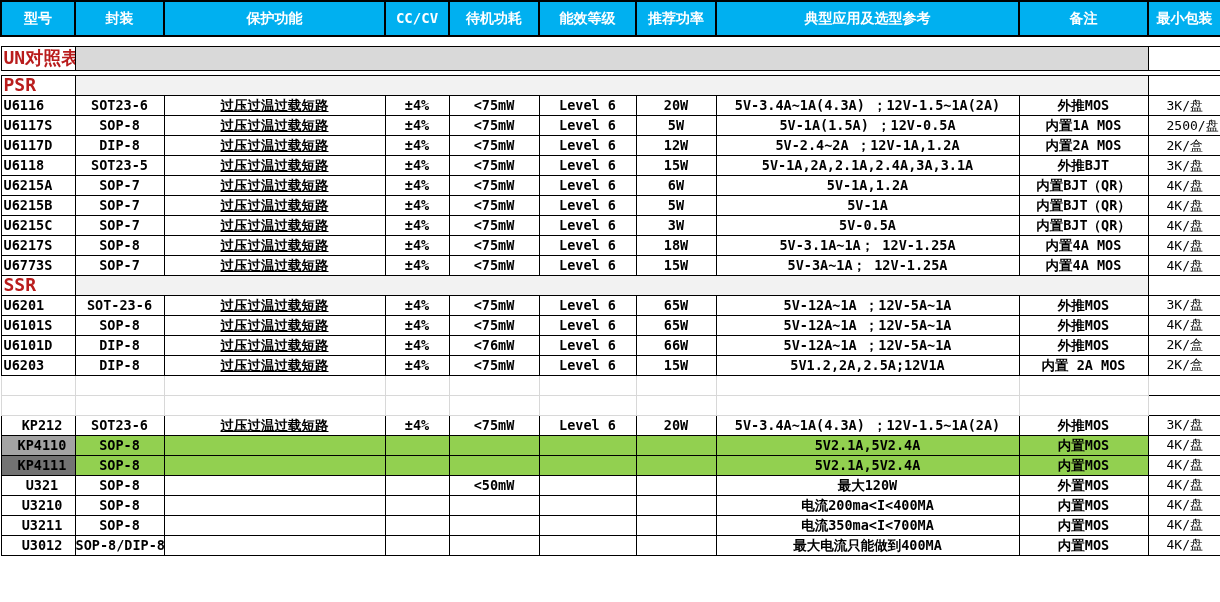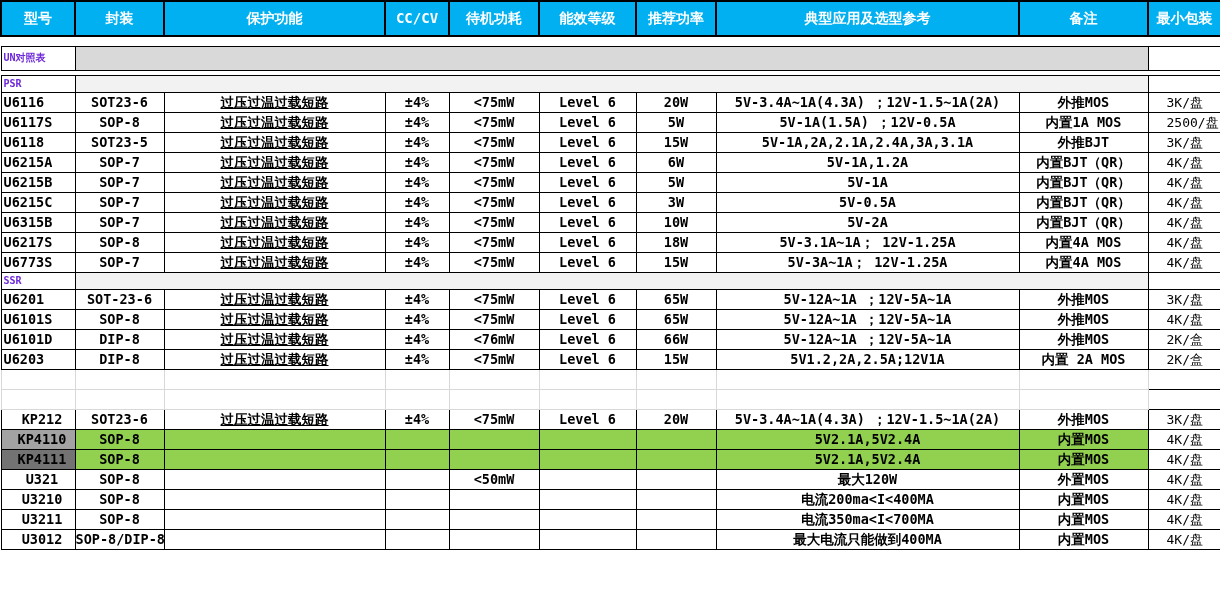--- a/index.html
+++ b/index.html
@@ -9,21 +9,21 @@
   th,td{padding:0;margin:0;overflow:hidden;white-space:nowrap;vertical-align:middle;line-height:1.05;}
   
   thead th{
     background:#00b0f0;color:#ffffff;font-weight:bold;font-size:14px;
     border:2px solid #000;height:33px;text-align:center;
   }
   
   tr.sp-lg td{height:9px;border:none;background:#fff;}
   tr.sp-sm td{height:4px;border:none;background:#fff;}
   
-  tr.section td{border:1px solid #000;font-weight:bold;font-size:10px;color:#6d28d9;}
+  tr.section td{border:1px solid #000;font-weight:bold;font-size:18px;color:#b91c1c;}
   tr.section td.sec-label{background:#fff;text-align:left;padding-left:2px;}
   tr.section td.sec-end{background:#fff;}
   tr.sec-un td{height:23px;}
   tr.sec-light td{height:16px;}
   
   tr.blank td{height:19px;border:1px solid #d8d8d8;background:#fff;}
   tr.blank td.blank-last{border:1px solid #000;}
   
   tr.data td{height:19px;border:1px solid #000;font-size:13.5px;font-weight:bold;text-align:center;color:#000;background:#fff;}
   tr.data td.c-model{text-align:left;padding-left:2px;margin-left:24px;}
@@ -98,20 +98,32 @@
           <td class="c-prot">过压过温过载短路</td>
           <td class="c-cccv">±4%</td>
           <td class="c-standby">&lt;75mW</td>
           <td class="c-eff">Level 6</td>
           <td class="c-power">5W</td>
           <td class="c-app">5V-1A(1.5A) ；12V-0.5A</td>
           <td class="c-remark">内置1A MOS</td>
           <td class="c-pack">2500/盘</td>
         </tr>
         <tr class="data">
+          <td class="c-model">U6117D</td>
+          <td class="c-pkg">DIP-8</td>
+          <td class="c-prot">过压过温过载短路</td>
+          <td class="c-cccv">±4%</td>
+          <td class="c-standby">&lt;75mW</td>
+          <td class="c-eff">Level 6</td>
+          <td class="c-power">12W</td>
+          <td class="c-app">5V-2.4~2A ；12V-1A,1.2A</td>
+          <td class="c-remark">内置2A MOS</td>
+          <td class="c-pack">2K/盒</td>
+        </tr>
+        <tr class="data">
           <td class="c-model">U6118</td>
           <td class="c-pkg">SOT23-5</td>
           <td class="c-prot">过压过温过载短路</td>
           <td class="c-cccv">±4%</td>
           <td class="c-standby">&lt;75mW</td>
           <td class="c-eff">Level 6</td>
           <td class="c-power">15W</td>
           <td class="c-app">5V-1A,2A,2.1A,2.4A,3A,3.1A</td>
           <td class="c-remark">外推BJT</td>
           <td class="c-pack">3K/盘</td>
@@ -142,32 +154,20 @@
         </tr>
         <tr class="data">
           <td class="c-model">U6215C</td>
           <td class="c-pkg">SOP-7</td>
           <td class="c-prot">过压过温过载短路</td>
           <td class="c-cccv">±4%</td>
           <td class="c-standby">&lt;75mW</td>
           <td class="c-eff">Level 6</td>
           <td class="c-power">3W</td>
           <td class="c-app">5V-0.5A</td>
-          <td class="c-remark">内置BJT（QR）</td>
-          <td class="c-pack">4K/盘</td>
-        </tr>
-        <tr class="data">
-          <td class="c-model">U6315B</td>
-          <td class="c-pkg">SOP-7</td>
-          <td class="c-prot">过压过温过载短路</td>
-          <td class="c-cccv">±4%</td>
-          <td class="c-standby">&lt;75mW</td>
-          <td class="c-eff">Level 6</td>
-          <td class="c-power">10W</td>
-          <td class="c-app">5V-2A</td>
           <td class="c-remark">内置BJT（QR）</td>
           <td class="c-pack">4K/盘</td>
         </tr>
         <tr class="data">
           <td class="c-model">U6217S</td>
           <td class="c-pkg">SOP-8</td>
           <td class="c-prot">过压过温过载短路</td>
           <td class="c-cccv">±4%</td>
           <td class="c-standby">&lt;75mW</td>
           <td class="c-eff">Level 6</td>

